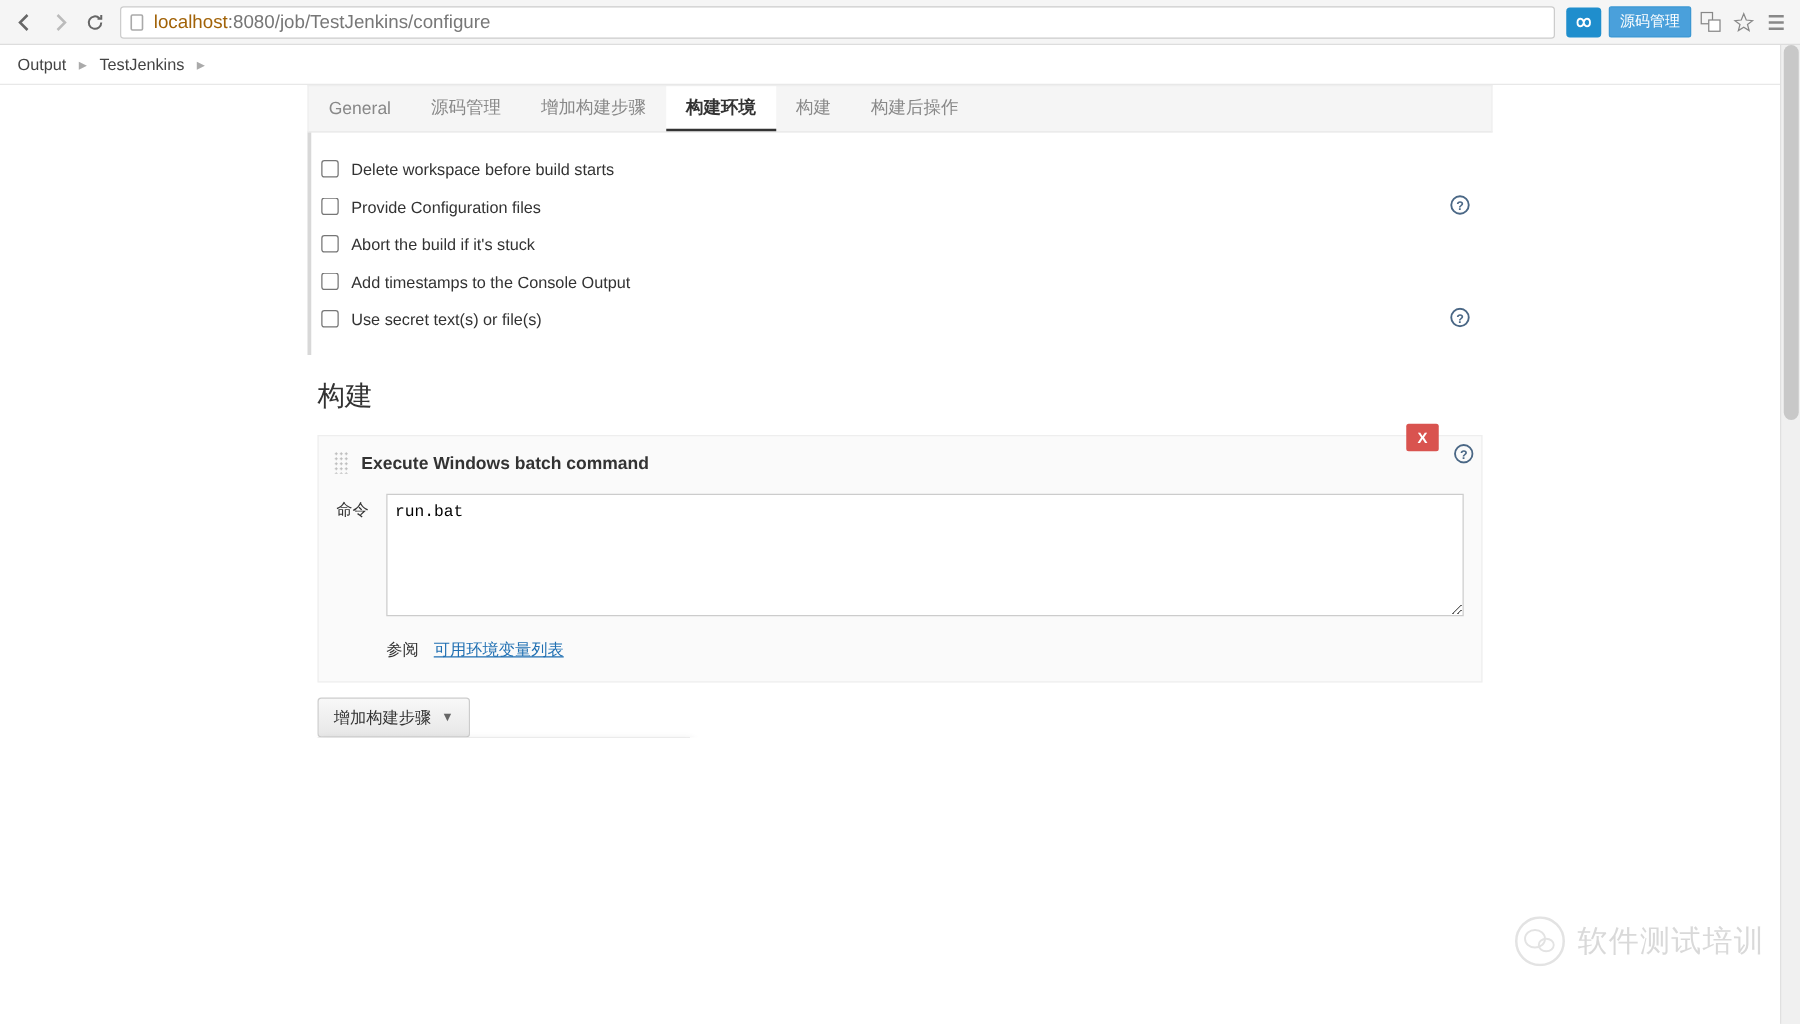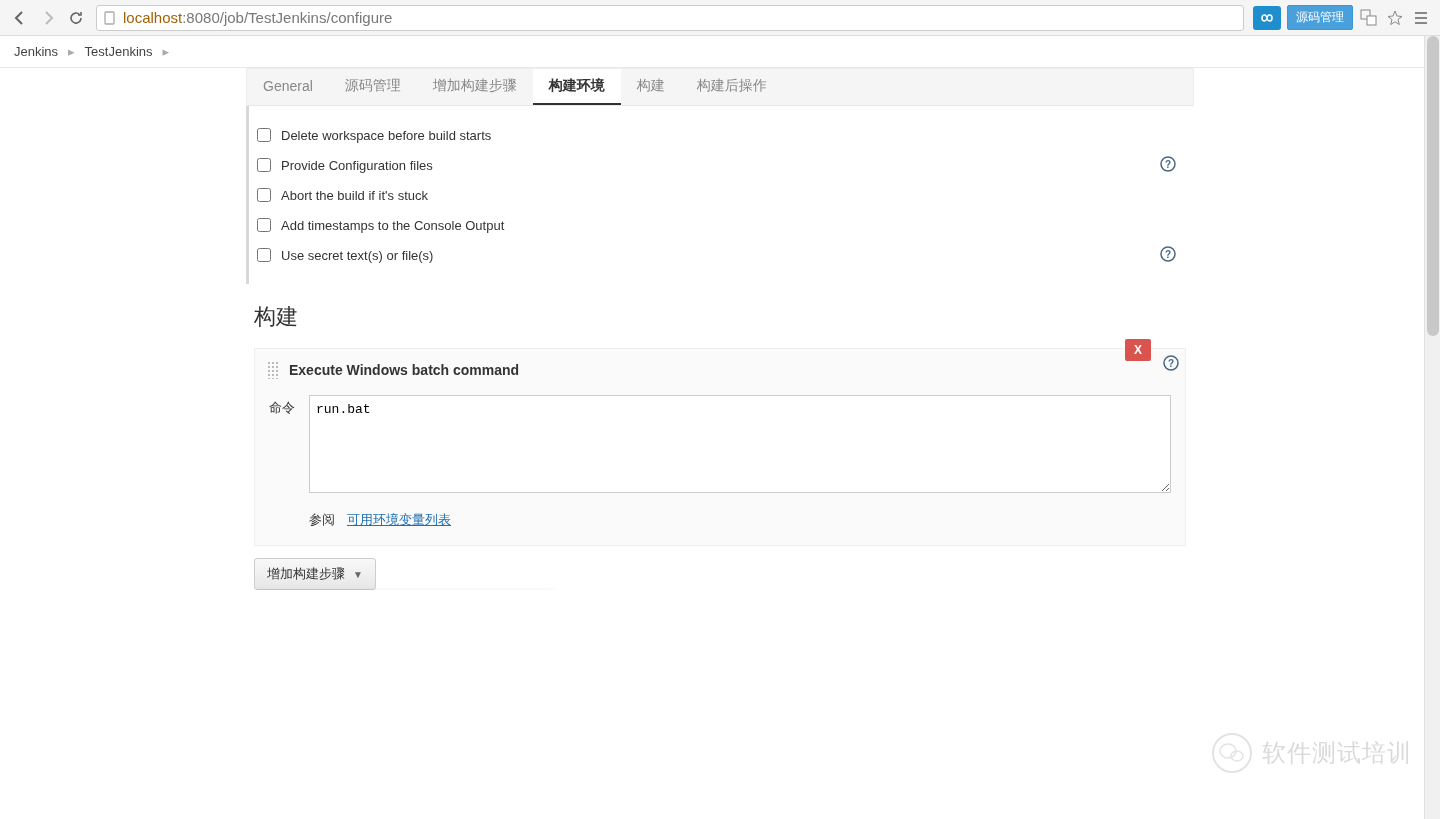--- a/index.html
+++ b/index.html
@@ -125,21 +125,21 @@
       </svg>
   </div>
   <div class="ext-right">
     <svg width="18" height="18" viewBox="0 0 18 18">
         <path d="M3 4h12M3 9h12M3 14h12" stroke="#888" stroke-width="2"></path>
       </svg>
   </div>
 </div>
 
 <div class="breadcrumb">
-  <span class="crumb">Jenkins</span>
+  <span class="crumb">Output</span>
   <span class="sep">▸</span>
   <span class="crumb">TestJenkins</span>
   <span class="sep">▸</span>
 </div>
 
 <div class="page">
   <div class="content">
 
     <div class="tabs">
       <div class="tab">General</div>

